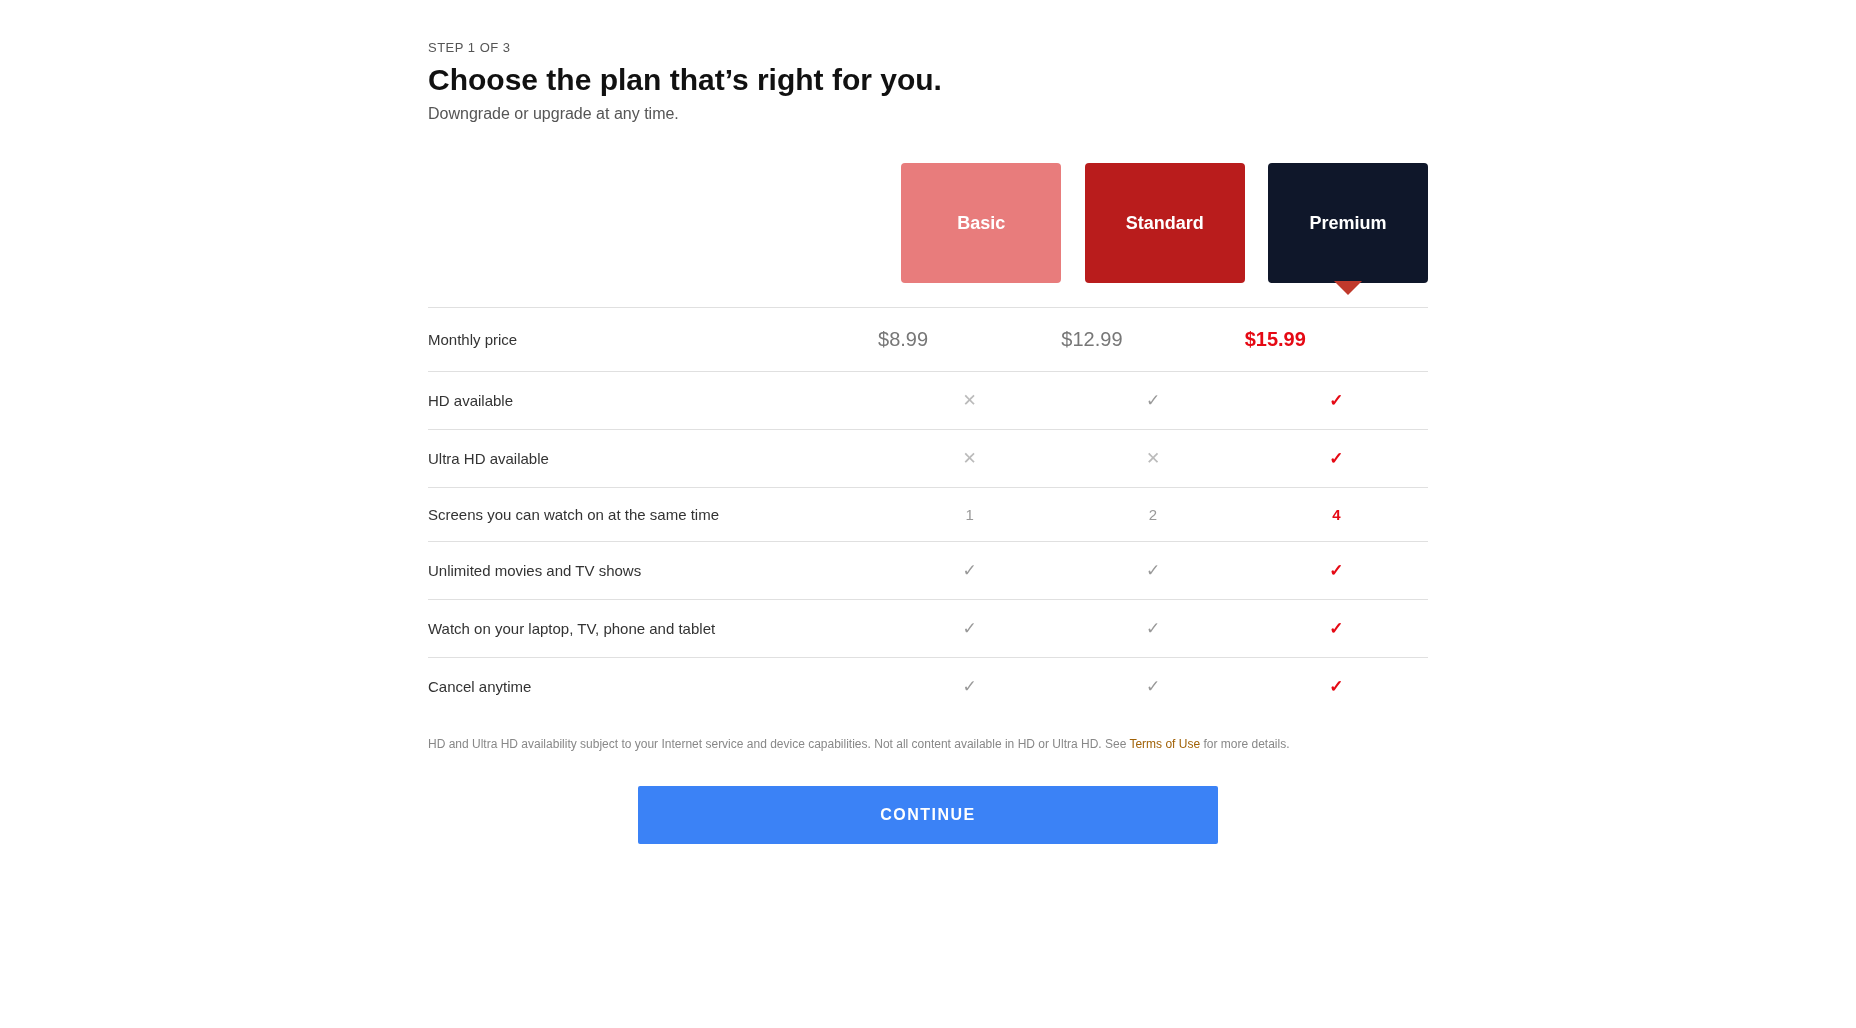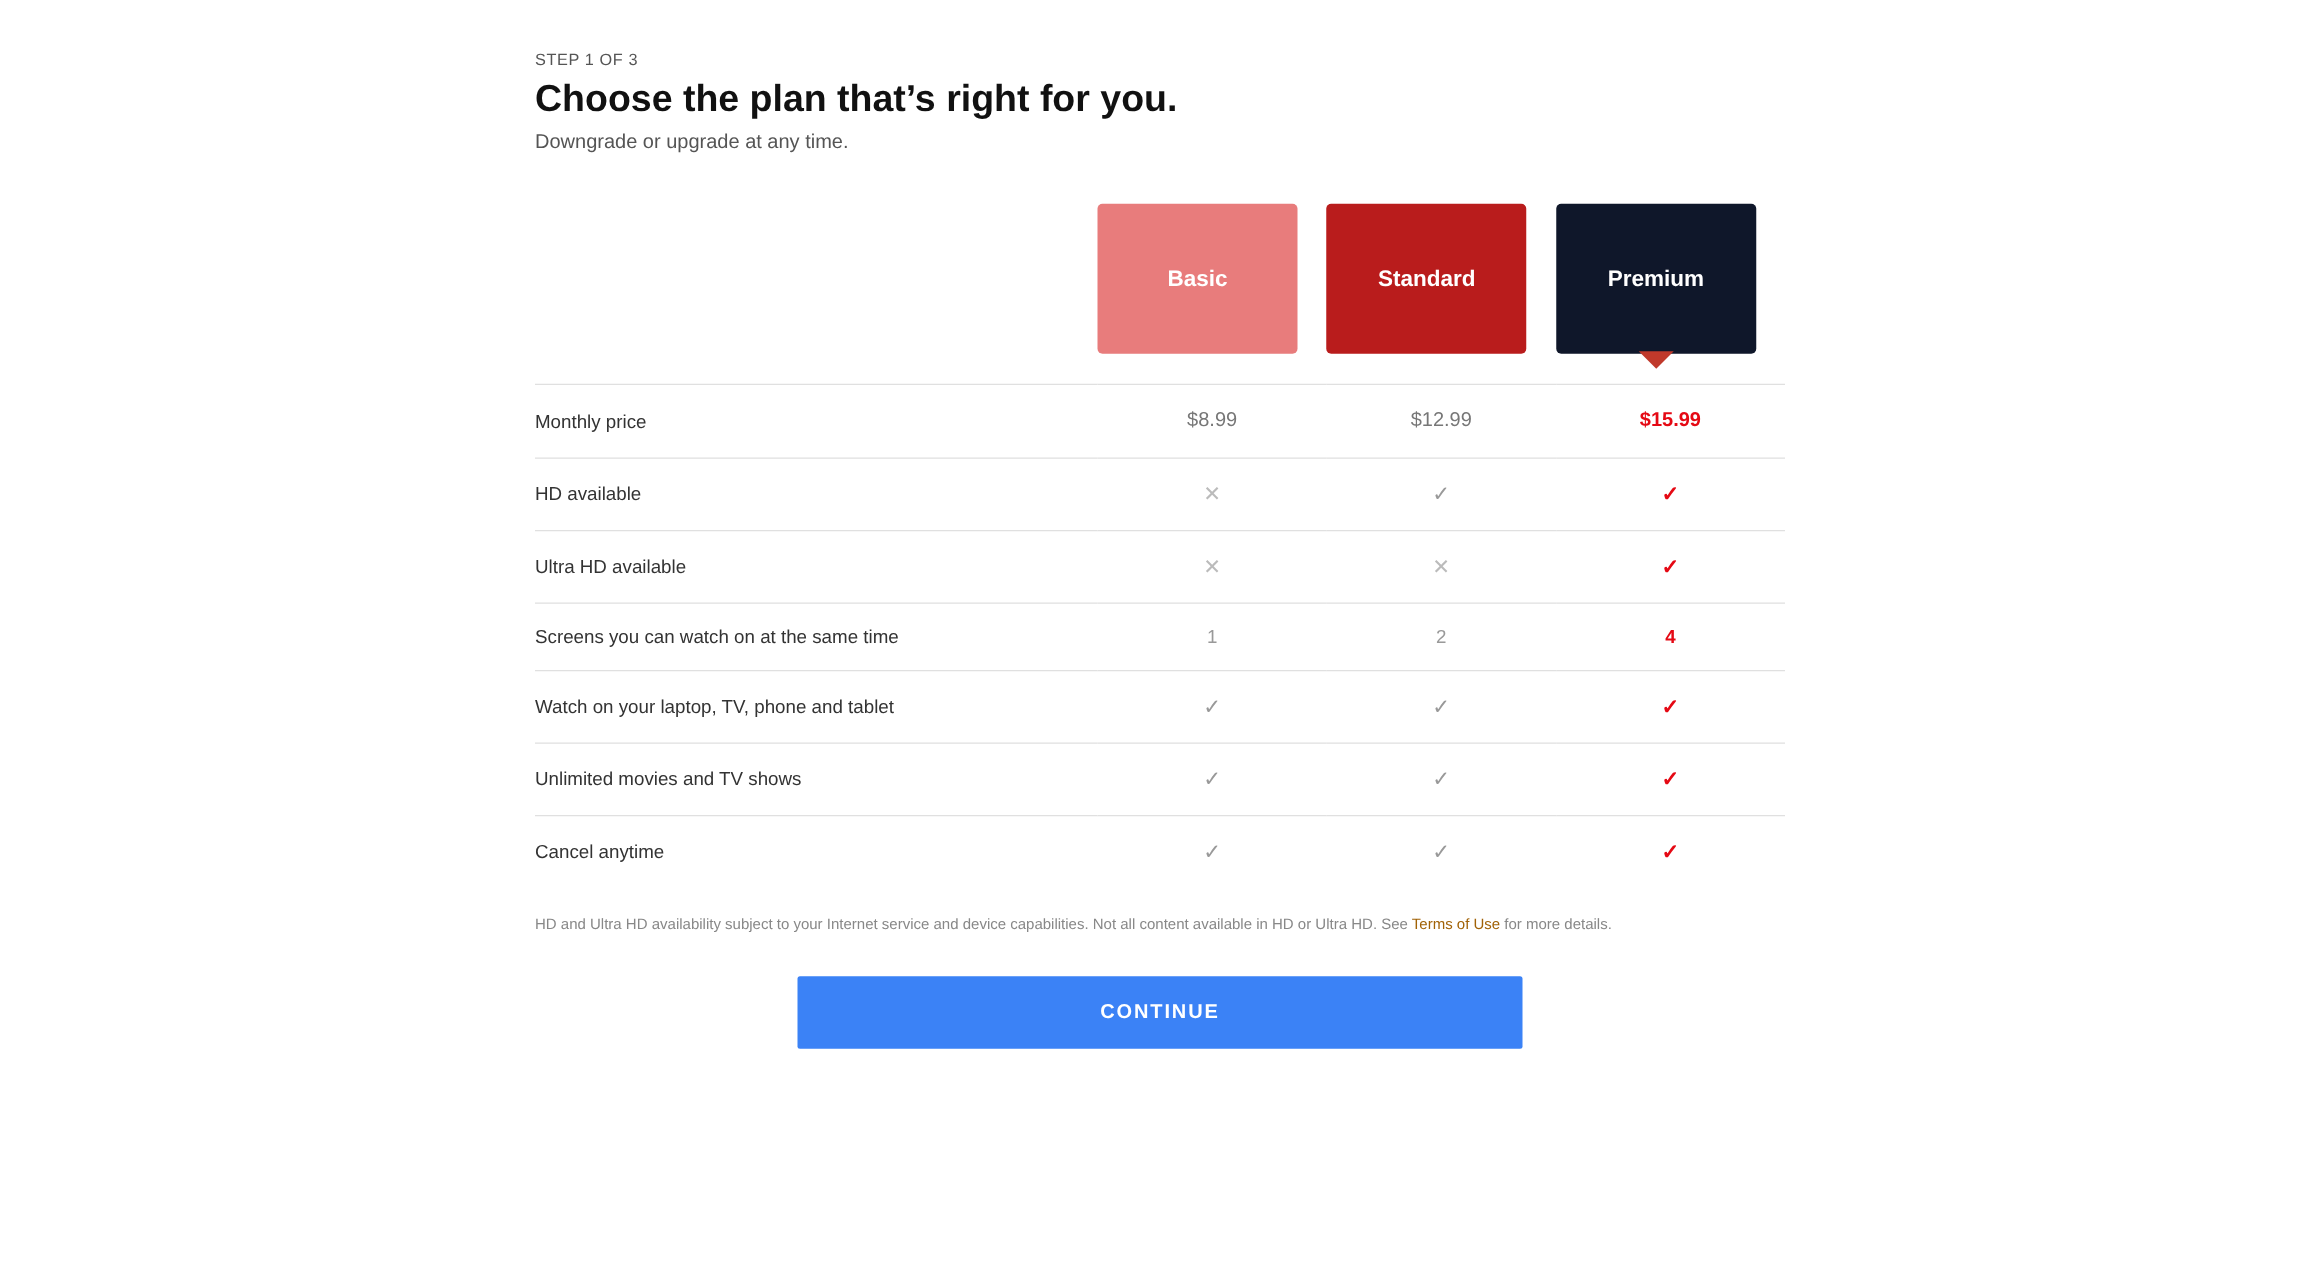--- a/index.html
+++ b/index.html
@@ -59,21 +59,21 @@
       padding-bottom: 24px;
       vertical-align: bottom;
     }
 
     .feature-label-col {
       width: 45%;
     }
 
     .plan-col {
       width: 18.33%;
-      text-align: left;
+      text-align: right;
     }
 
     .plan-card {
       display: inline-flex;
       align-items: center;
       justify-content: center;
       width: 160px;
       height: 120px;
       border-radius: 4px;
       font-size: 18px;
@@ -146,22 +146,21 @@
     .feature-value .cross {
       color: #bbb;
       font-size: 17px;
     }
 
     .price-row td {
       padding: 20px 0 20px;
     }
 
     .price-value {
-      text-align: center;
-      font-size: 16px;
+      font-size: 20px;
       color: #777;
     }
 
     .price-value.premium-price {
       color: #e50914;
       font-weight: 700;
     }
 
     .disclaimer {
       margin-top: 20px;
@@ -245,27 +244,27 @@
           <td class="feature-value"><span class="cross">✕</span></td>
           <td class="feature-value premium-highlight"><span class="check premium-check">✓</span></td>
         </tr>
         <tr class="feature-row">
           <td class="feature-name">Screens you can watch on at the same time</td>
           <td class="feature-value">1</td>
           <td class="feature-value">2</td>
           <td class="feature-value premium-highlight">4</td>
         </tr>
         <tr class="feature-row">
+          <td class="feature-name">Unlimited movies and TV shows</td>
+          <td class="feature-value"><span class="check">✓</span></td>
+          <td class="feature-value"><span class="check">✓</span></td>
+          <td class="feature-value premium-highlight"><span class="check premium-check">✓</span></td>
+        </tr>
+        <tr class="feature-row">
           <td class="feature-name">Watch on your laptop, TV, phone and tablet</td>
-          <td class="feature-value"><span class="check">✓</span></td>
-          <td class="feature-value"><span class="check">✓</span></td>
-          <td class="feature-value premium-highlight"><span class="check premium-check">✓</span></td>
-        </tr>
-        <tr class="feature-row">
-          <td class="feature-name">Unlimited movies and TV shows</td>
           <td class="feature-value"><span class="check">✓</span></td>
           <td class="feature-value"><span class="check">✓</span></td>
           <td class="feature-value premium-highlight"><span class="check premium-check">✓</span></td>
         </tr>
         <tr class="feature-row">
           <td class="feature-name">Cancel anytime</td>
           <td class="feature-value"><span class="check">✓</span></td>
           <td class="feature-value"><span class="check">✓</span></td>
           <td class="feature-value premium-highlight"><span class="check premium-check">✓</span></td>
         </tr>

